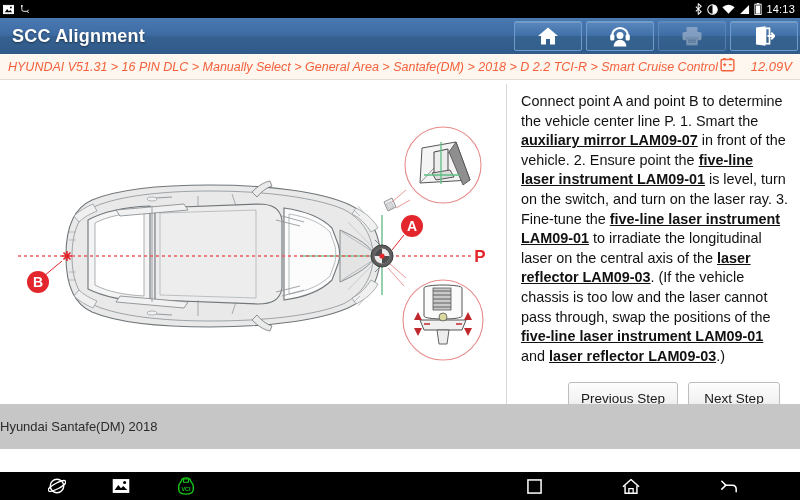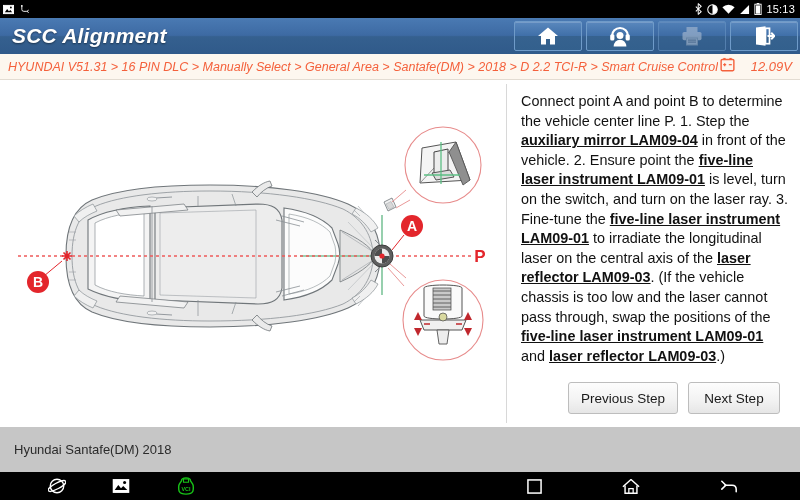--- a/index.html
+++ b/index.html
@@ -21,22 +21,22 @@
   .sb-time { font-size: 11px; letter-spacing: .2px; }
 
   
   .titlebar {
     height: 36px;
     background: linear-gradient(to bottom, #4a7ab3 0%, #3d6aa3 48%, #35608f 52%, #305a8a 100%);
     display: flex; align-items: center; justify-content: space-between;
     padding-left: 12px; position: relative;
   }
   .app-title {
-    color: #fff; font-size: 21px; font-weight: bold;
-    text-shadow: 0 1px 2px rgba(0,0,0,.45); letter-spacing: .2px; font-style: italic;
+    color: #fff; font-size: 18px; font-weight: bold;
+    text-shadow: 0 1px 2px rgba(0,0,0,.45); letter-spacing: .2px;
   }
   .hdr-buttons { display: flex; height: 30px; align-items: stretch; margin-right: 2px; }
   .hdr-btn {
     width: 68px; margin-left: 4px;
     background: linear-gradient(to bottom,#5a88bd 0%, #3f6fa8 50%, #36628f 51%, #33608d 100%);
     border: 1px solid #6f9bc9; border-radius: 2px;
     display: flex; align-items: center; justify-content: center;
     box-shadow: inset 0 1px 0 rgba(255,255,255,.18);
   }
   .hdr-btn.disabled { opacity: .55; }
@@ -77,23 +77,23 @@
   .step-btn {
     min-width: 92px; height: 32px; padding: 0 12px;
     background: linear-gradient(to bottom,#fdfdfd 0%,#f3f3f3 55%,#e6e6e6 100%);
     border: 1px solid #bdbdbd; border-radius: 3px;
     font-size: 13.5px; color: #1a1a1a; cursor: pointer;
     display: flex; align-items: center; justify-content: center;
   }
 
   
   .footer {
-    position: absolute; top: 427px; left: 0;
+    position: absolute; top: 404px; left: 0;
     width: 800px; height: 45px; background: #c6c6c6;
-    display: flex; align-items: center; padding-left: 14px;
+    display: flex; align-items: center; 
   }
   .footer-text { font-size: 13px; color: #2b2b2b; }
 
   
   .navbar {
     position: absolute; top: 472px; left: 0;
     width: 800px; height: 28px; background: #000;
     display: flex; align-items: center;
   }
   .nav-left { display: flex; align-items: center; gap: 46px; padding-left: 48px; }
@@ -147,21 +147,21 @@
             <path d="M11 0.6 L11 10.4 L1.2 10.4 Z" fill="#fff"></path>
           </svg>
       </span>
       <span class="nav-ico">
         <svg width="8" height="12" viewBox="0 0 8 13">
             <rect x="2.6" y="0" width="2.8" height="1.3" fill="#fff"></rect>
             <rect x="0.6" y="1.3" width="6.8" height="11.2" fill="none" stroke="#fff" stroke-width="1"></rect>
             <rect x="1.8" y="2.6" width="4.4" height="9" fill="#fff"></rect>
           </svg>
       </span>
-      <span class="sb-time">15:13</span>
+      <span class="sb-time">14:13</span>
     </div>
   </div>
 
   <div class="titlebar">
     <div class="app-title">SCC Alignment</div>
     <div class="hdr-buttons">
 
       <div class="hdr-btn">
         <span>
           <svg width="22" height="20" viewBox="0 0 22 20">
@@ -363,21 +363,21 @@
     </div>
 
     <div class="divider"></div>
 
     <div class="text-pane">
       <div class="instr">
         <b>Connect point A and point B to determine the vehicle center line P.</b>
 
         <span>
           <span>1.</span>
-          <span>Step the </span><span class="hl">auxiliary mirror LAM09-04</span><span> in front of the vehicle.</span>
+          <span>Smart the </span><span class="hl">auxiliary mirror LAM09-07</span><span> in front of the vehicle.</span>
         </span>
 
         <span>
           <span>2.</span>
           <span>Ensure point the </span><span class="hl">five-line laser instrument LAM09-01</span><span> is level, turn on the switch, and turn on the laser ray.</span>
         </span>
 
         <span>
           <span>3.</span>
           <span>Fine-tune the </span><span class="hl">five-line laser instrument LAM09-01</span><span> to irradiate the longitudinal laser on the central axis of the </span><span class="hl">laser reflector LAM09-03</span><span>. (If the vehicle chassis is too low and the laser cannot pass through, swap the positions of the </span><span class="hl">five-line laser instrument LAM09-01</span><span> and </span><span class="hl">laser reflector LAM09-03</span><span>.)</span>

